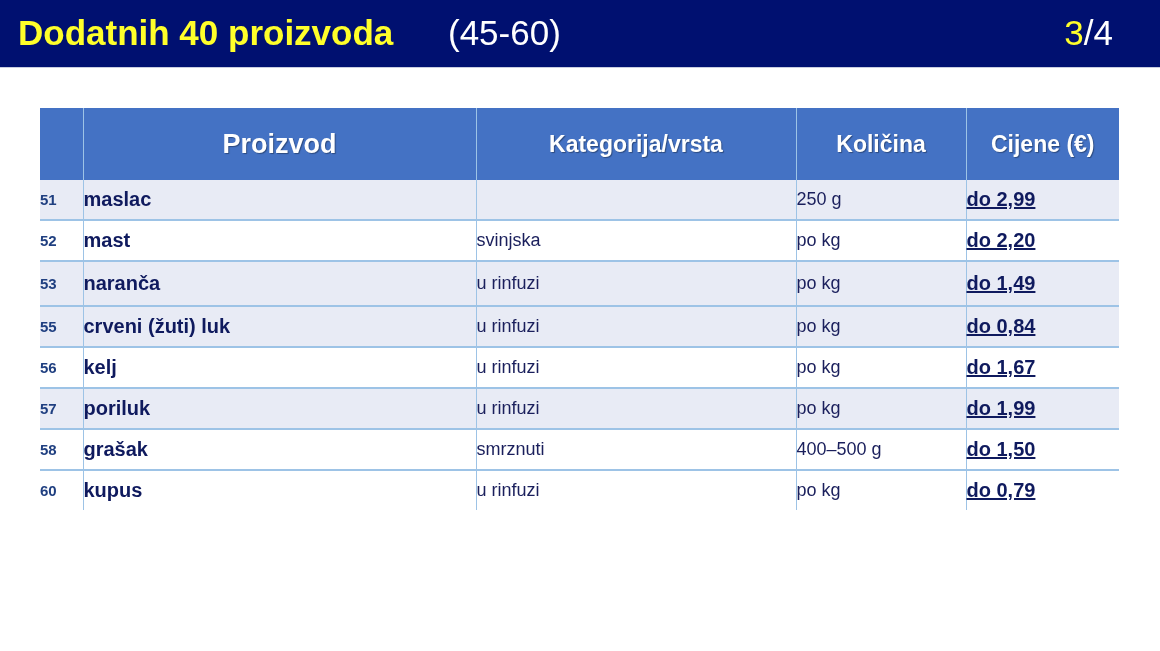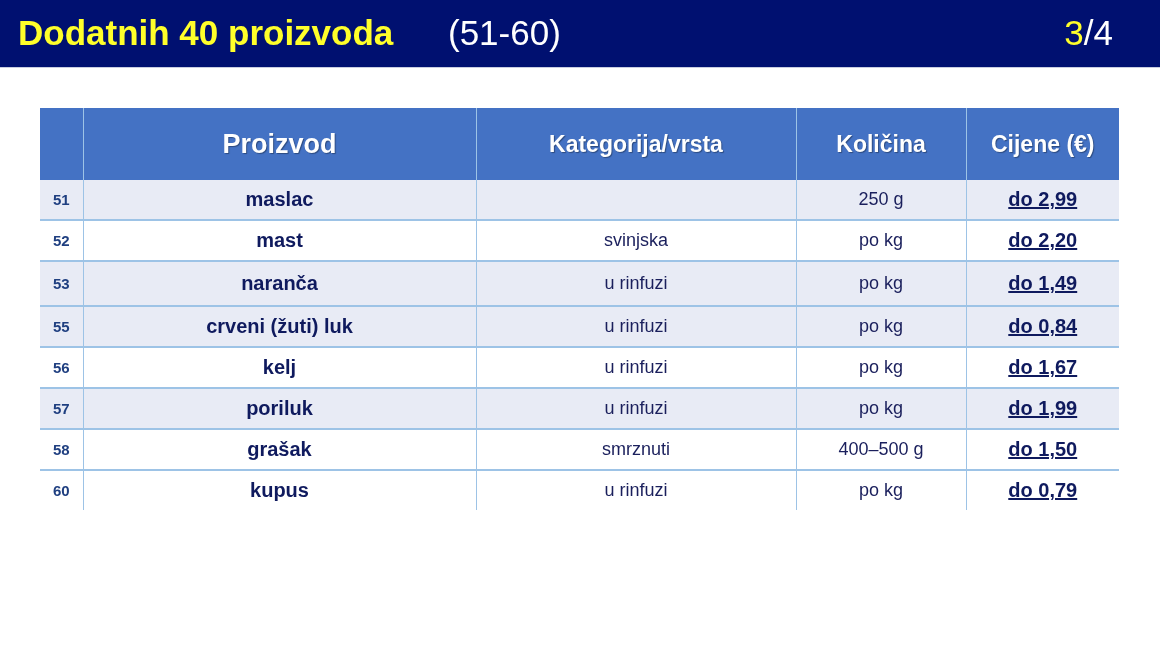--- a/index.html
+++ b/index.html
@@ -80,21 +80,20 @@
     .price-table th.col-product { font-size: 27px; }
     .price-table th.col-category,
     .price-table th.col-qty,
     .price-table th.col-price { font-size: 23px; }
     .price-table th:first-child { border-left: none; }
     .price-table th:last-child { border-right: none; }
 
     .price-table td {
       height: 39px;
       padding: 0;
-      text-align: center;
       border-top: 2px solid #9dc3e6;
       border-left: 1px solid #9dc3e6;
       border-right: 1px solid #9dc3e6;
       color: #1a1f5c;
       font-size: 18px;
     }
     .price-table tr:first-child td { border-top: none; }
     .price-table td:first-child { border-left: none; }
     .price-table td:last-child { border-right: none; }
     .price-table tr.shaded td { background: #e8ebf5; }
@@ -122,21 +121,21 @@
     }
     tr.row-53 td { height: 43px; }
   </style>
 </head>
 <body>
 
 <div class="slide">
 
   <div class="title-bar">
     <span class="title-main">Dodatnih 40 proizvoda</span>
-    <span class="title-range">(51-60)</span>
+    <span class="title-range">(45-60)</span>
     <span class="page-indicator"><span class="page-current">3</span><span class="page-sep">/</span><span class="page-total">4</span></span>
   </div>
 
   <table class="price-table">
     <colgroup>
       <col style="width:43px">
       <col style="width:393px">
       <col style="width:320px">
       <col style="width:170px">
       <col style="width:153px">

